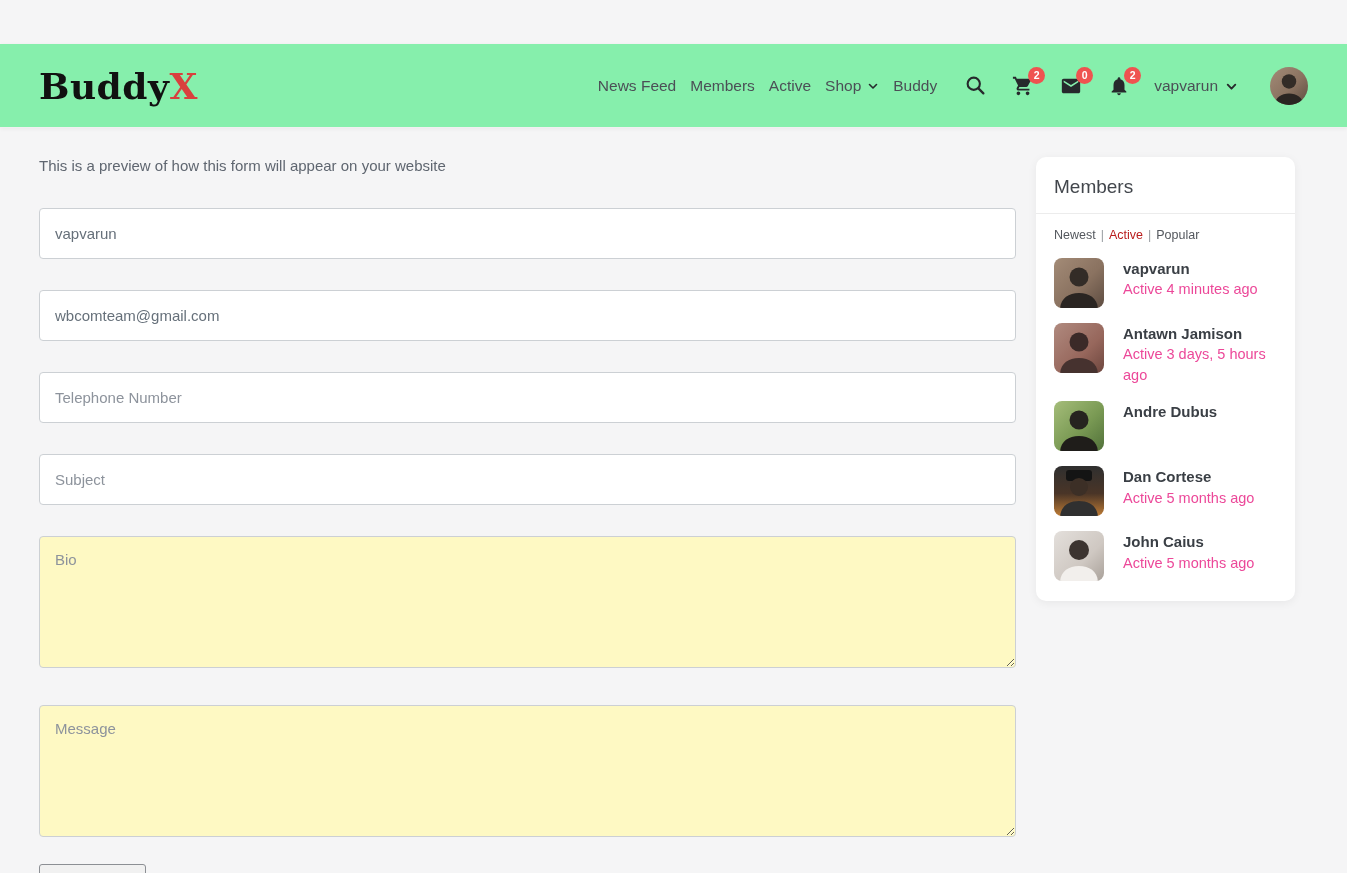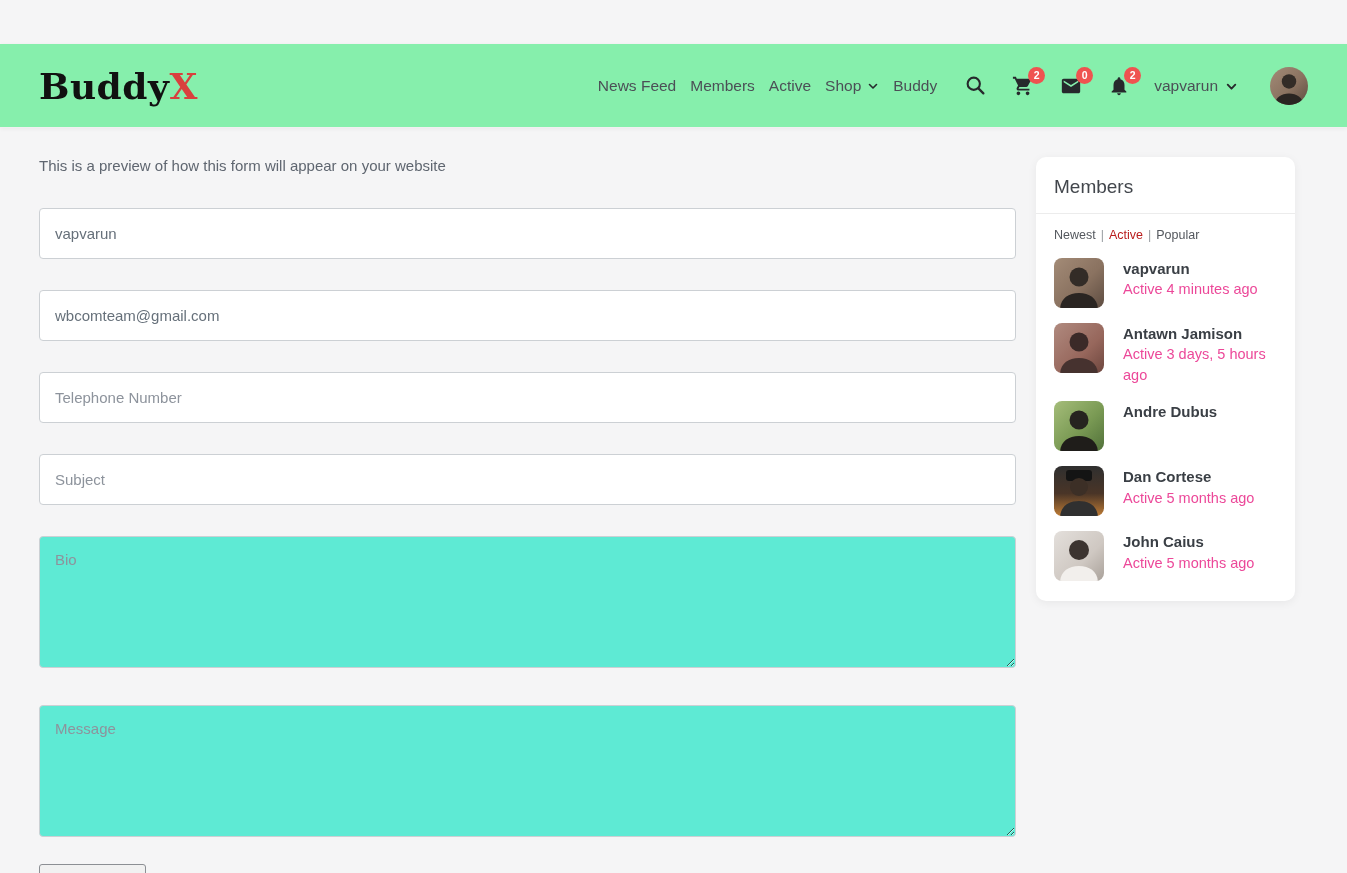--- a/index.html
+++ b/index.html
@@ -115,21 +115,21 @@
     border-radius: 4px;
     padding: 0 15px;
     font-family: "Liberation Sans", sans-serif;
     font-size: 15px;
     color: #66707a;
     outline: none;
   }
   .text-area {
     width: 100%;
     height: 132px;
-    background: #5eead4;
+    background: #fef9c3;
     border: 1px solid #ccd0d4;
     border-radius: 4px;
     padding: 14px 15px;
     font-family: "Liberation Sans", sans-serif;
     font-size: 15px;
     color: #66707a;
     outline: none;
     resize: vertical;
   }
   .text-input::placeholder, .text-area::placeholder { color: #8d939c; opacity: 1; }

